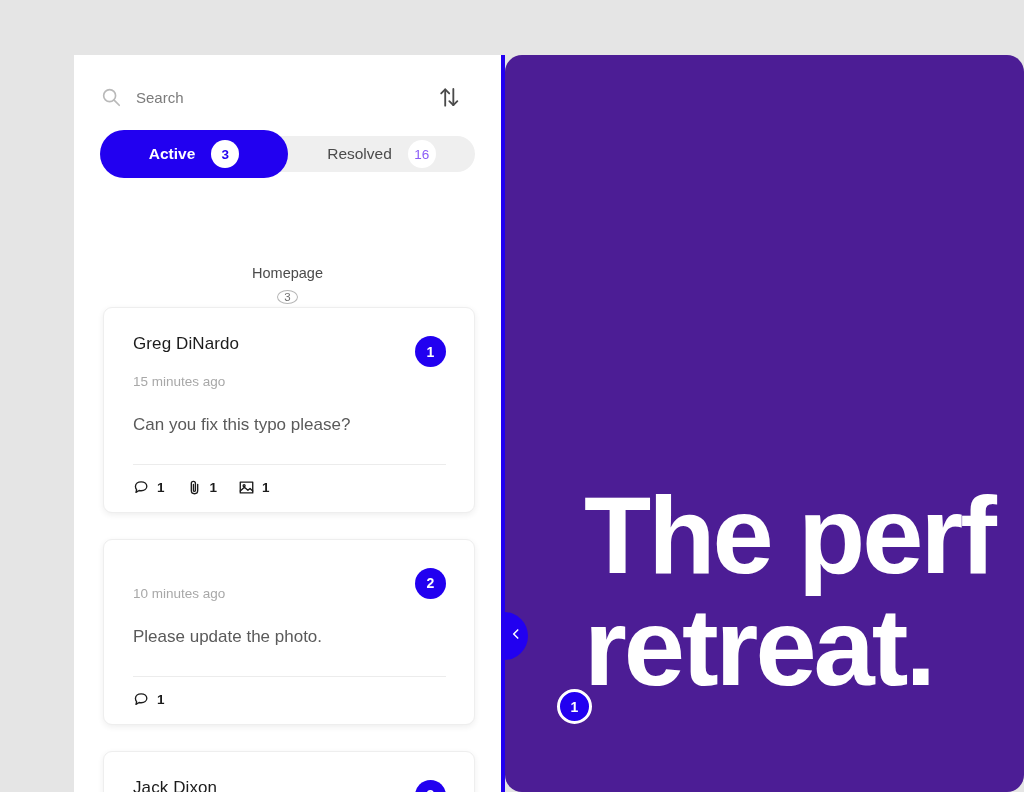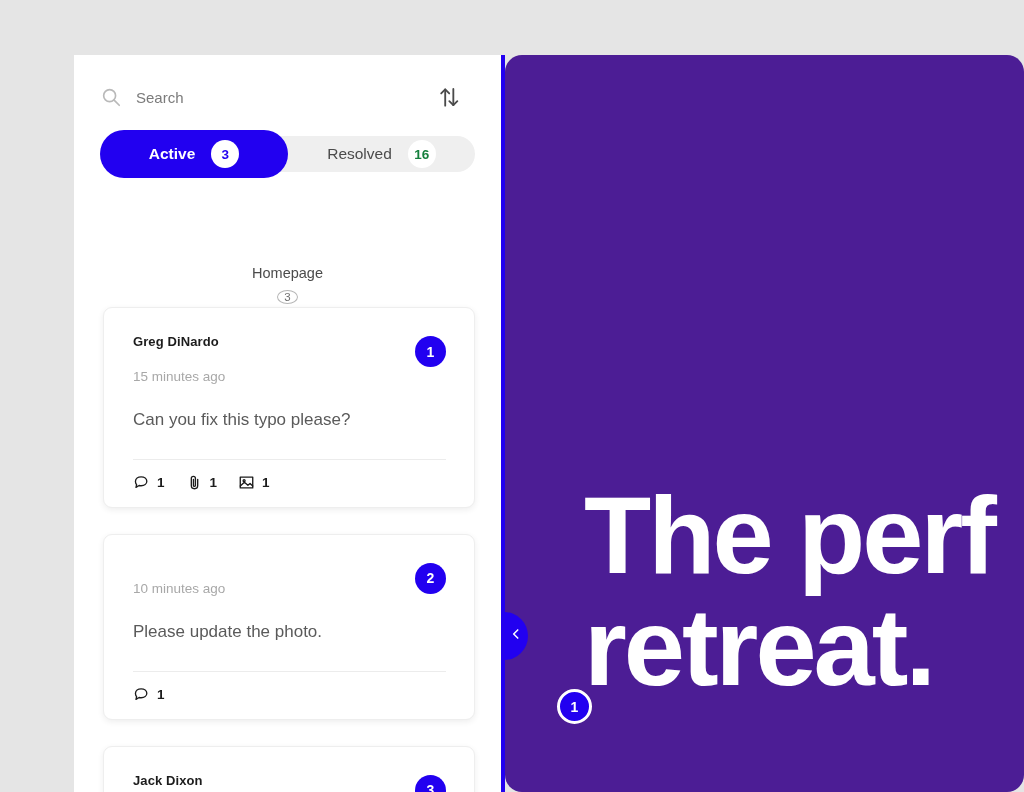--- a/index.html
+++ b/index.html
@@ -52,21 +52,21 @@
     font-size: 15.5px; font-weight: 600;
   }
   .seg-btn.active { width: 188px; background: #2200f0; color: #ffffff; }
   .seg-btn.inactive { width: 187px; background: transparent; color: #4b4b4b; font-weight: 400; }
   .seg-count {
     width: 28px; height: 28px; border-radius: 50%;
     display: flex; align-items: center; justify-content: center;
     font-size: 13.5px; font-weight: 600;
   }
   .seg-btn.active .seg-count { background: #ffffff; color: #2200f0; }
-  .seg-btn.inactive .seg-count { background: #ffffff; color: #15803d; font-weight: 700; }
+  .seg-btn.inactive .seg-count { background: #ffffff; color: #8b5cf6; font-weight: 400; }
 
   
   .group-row {
     position: absolute; left: 26px; top: 210px;
     width: 375px; height: 28px;
     display: flex; align-items: center; gap: 9px;
     cursor: pointer;
     flex-direction: column;
   }
   .group-label { font-size: 14.5px; color: #4b4b4b; }
@@ -84,21 +84,21 @@
     margin: 0 26px 26px 29px;
     background: #ffffff;
     border: 1px solid #eeeeee;
     border-radius: 9px;
     box-shadow: 0 2px 6px rgba(0,0,0,0.07);
     padding: 26px 28px 0 29px;
     position: relative;
   }
   .card-head { display: flex; align-items: flex-start; }
   .card-head-text { flex: 1; }
-  .card-author { font-size: 13px; font-weight: 700; color: #1c1c1c; letter-spacing: .1px; }
+  .card-author { font-size: 17px; font-weight: 400; color: #1c1c1c; letter-spacing: .1px; }
   .card-time { font-size: 13.5px; color: #a8a8a8; margin-top: 20px; }
   .card-badge {
     width: 31px; height: 31px; border-radius: 50%;
     background: #2200f0; color: #ffffff;
     font-size: 14px; font-weight: 600;
     display: flex; align-items: center; justify-content: center;
     flex: 0 0 31px; margin-top: 2px;
   }
   .card-body { font-size: 17px; color: #5a5a5a; margin-top: 24px; line-height: 1.4; }
   .card-divider { height: 1px; background: #ececec; margin: 27px 0 0 0; }

